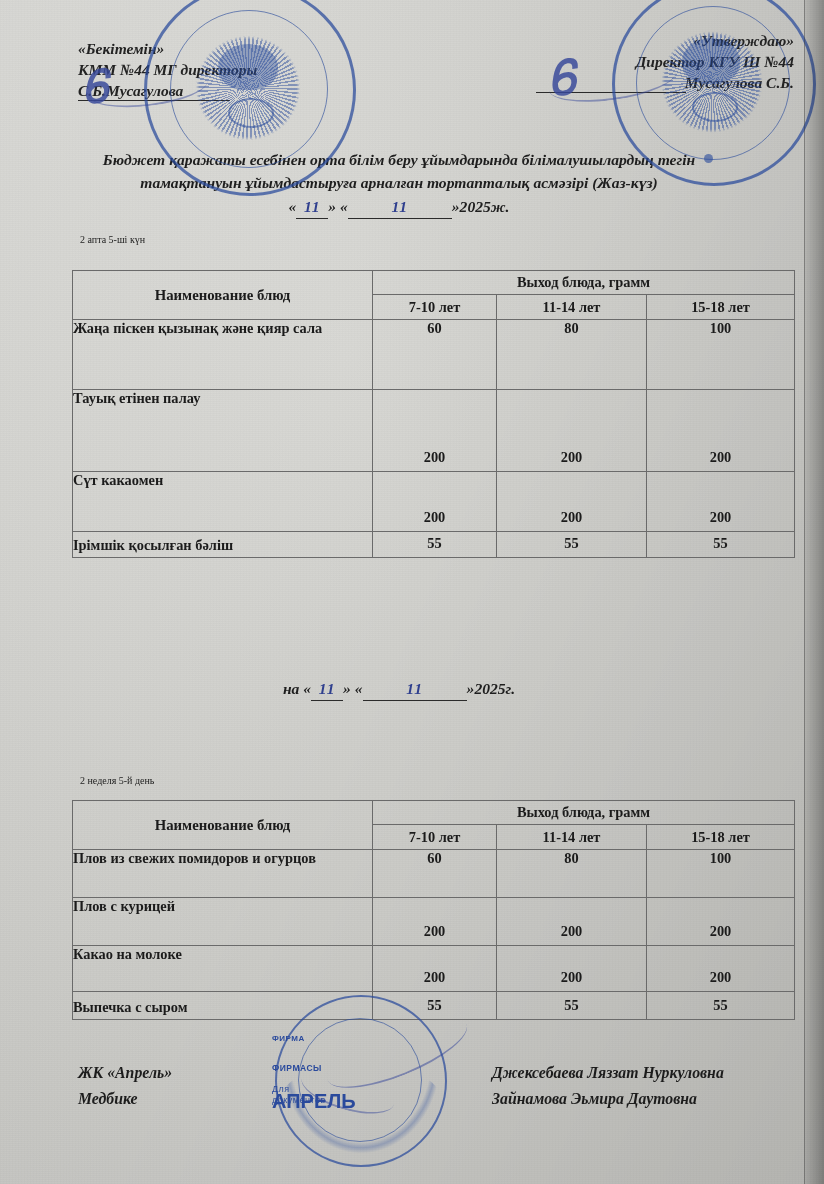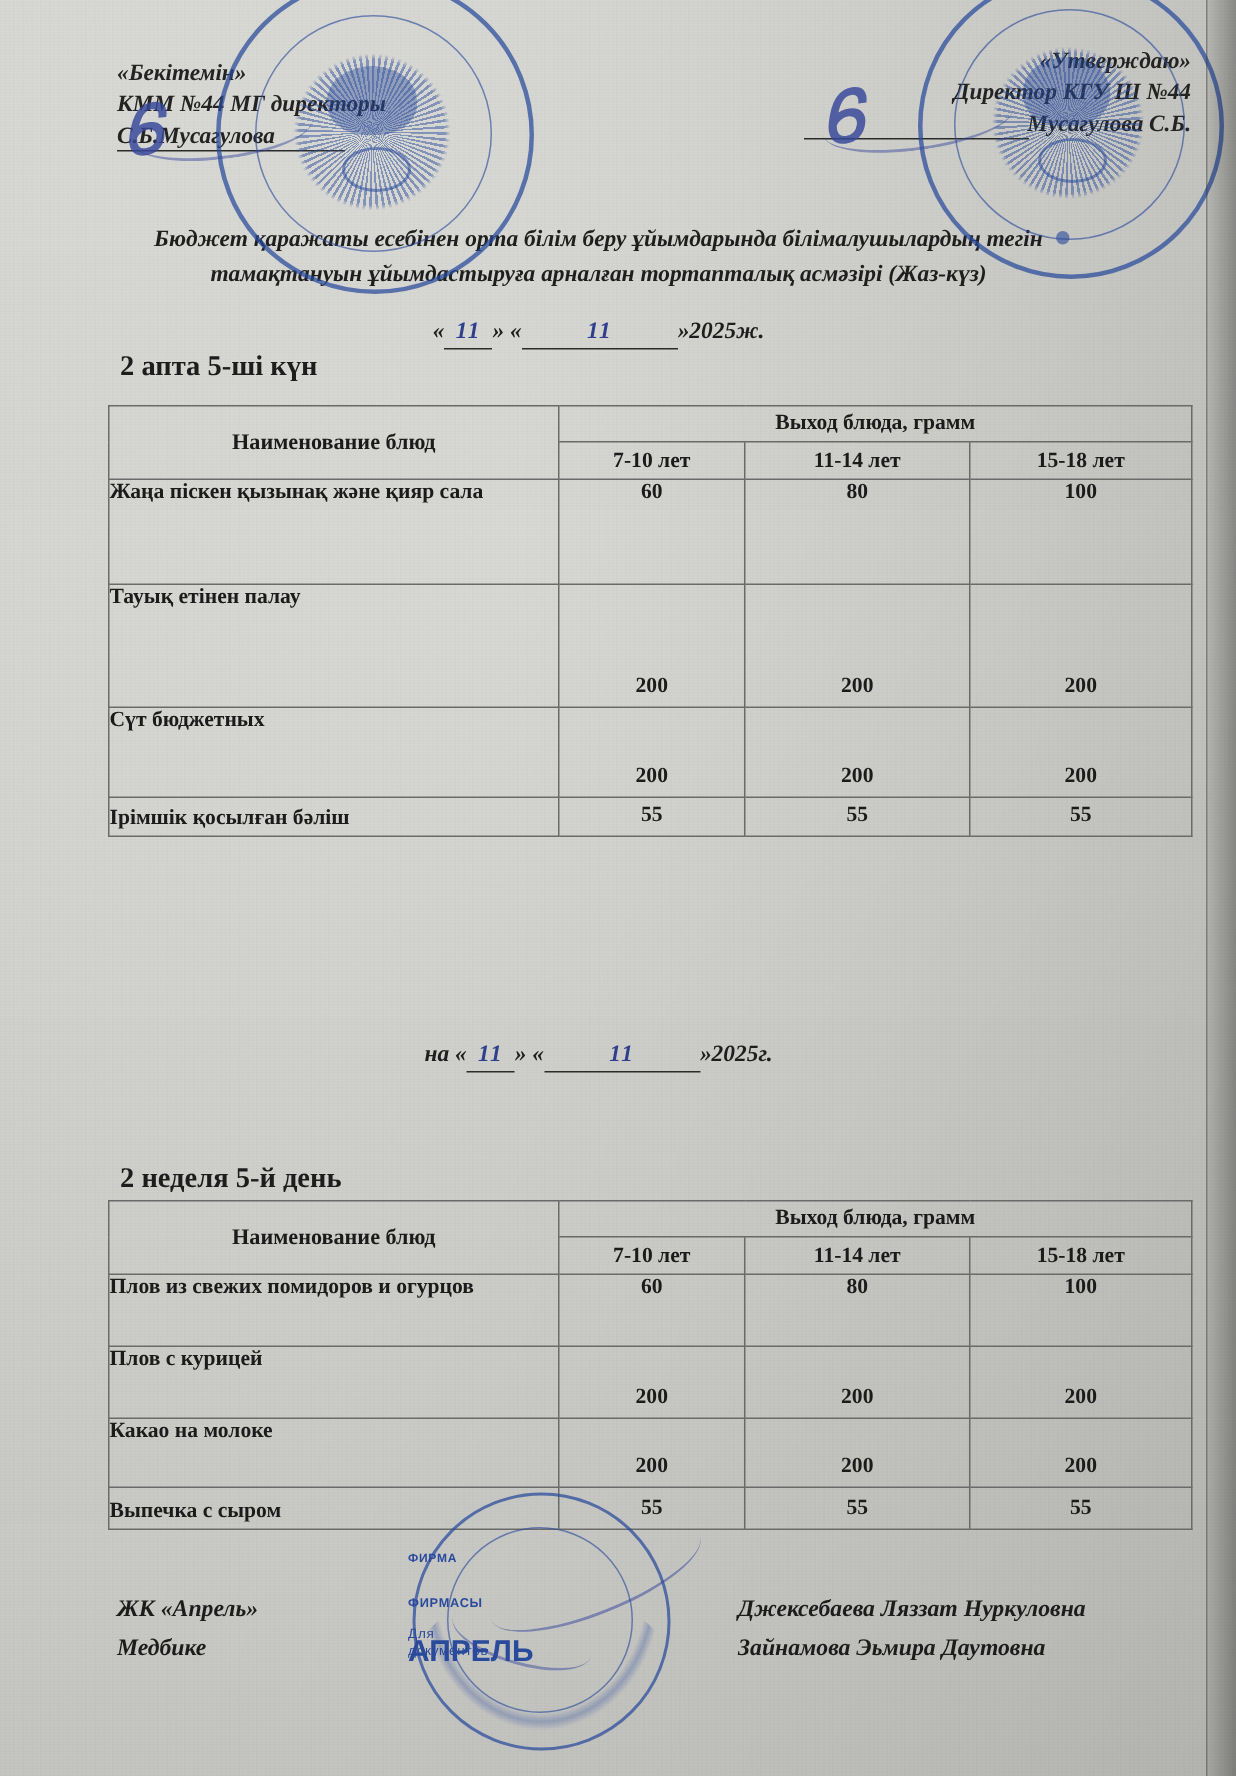--- a/index.html
+++ b/index.html
@@ -54,32 +54,32 @@
     text-align:center;
     font-style:italic;font-weight:bold;
     font-size:15.6px;line-height:23px;
     color:#1e1e1e;
   }
   #title-kk{top:148px;padding:0 60px;}
   #title-ru{top:676px;padding:0 62px;}
 
   .dateline{
     font-style:italic;font-weight:bold;font-size:15.6px;color:#1e1e1e;
-    display:block;margin-top:15px;
+    display:block;margin-top:1px;
   }
   .hand{
     color:#2f3f8e;font-family:"Liberation Serif",serif;font-style:italic;
     font-weight:bold;letter-spacing:1px;
   }
   .fill-s{display:inline-block;border-bottom:1.4px solid #2b2b2b;padding:0 3px;min-width:26px;text-align:center;}
   .fill-l{display:inline-block;border-bottom:1.4px solid #2b2b2b;padding:0 6px;min-width:92px;text-align:center;}
 
   .daylabel{
     position:absolute;left:80px;
-    font-weight:bold;font-size:19px;color:#1d1d1d;
+    font-weight:normal;font-size:10px;color:#1d1d1d;
   }
   #daylabel-kk{top:234px;}
   #daylabel-ru{top:775px;}
 
   
   table.menu{
     position:absolute;
     border-collapse:collapse;
     font-size:14.4px;color:#1b1b1b;
     background:transparent;
@@ -188,21 +188,21 @@
           <td class="num">80</td>
           <td class="num">100</td>
         </tr>
         <tr style="height:82px">
           <td class="dish">Тауық етінен палау</td>
           <td class="num low">200</td>
           <td class="num low">200</td>
           <td class="num low">200</td>
         </tr>
         <tr style="height:60px">
-          <td class="dish">Сүт бюджетных</td>
+          <td class="dish">Сүт какаомен</td>
           <td class="num low">200</td>
           <td class="num low">200</td>
           <td class="num low">200</td>
         </tr>
         <tr style="height:26px">
           <td class="dish low">Ірімшік қосылған бәліш</td>
           <td class="num low">55</td>
           <td class="num low">55</td>
           <td class="num low">55</td>
         </tr>

